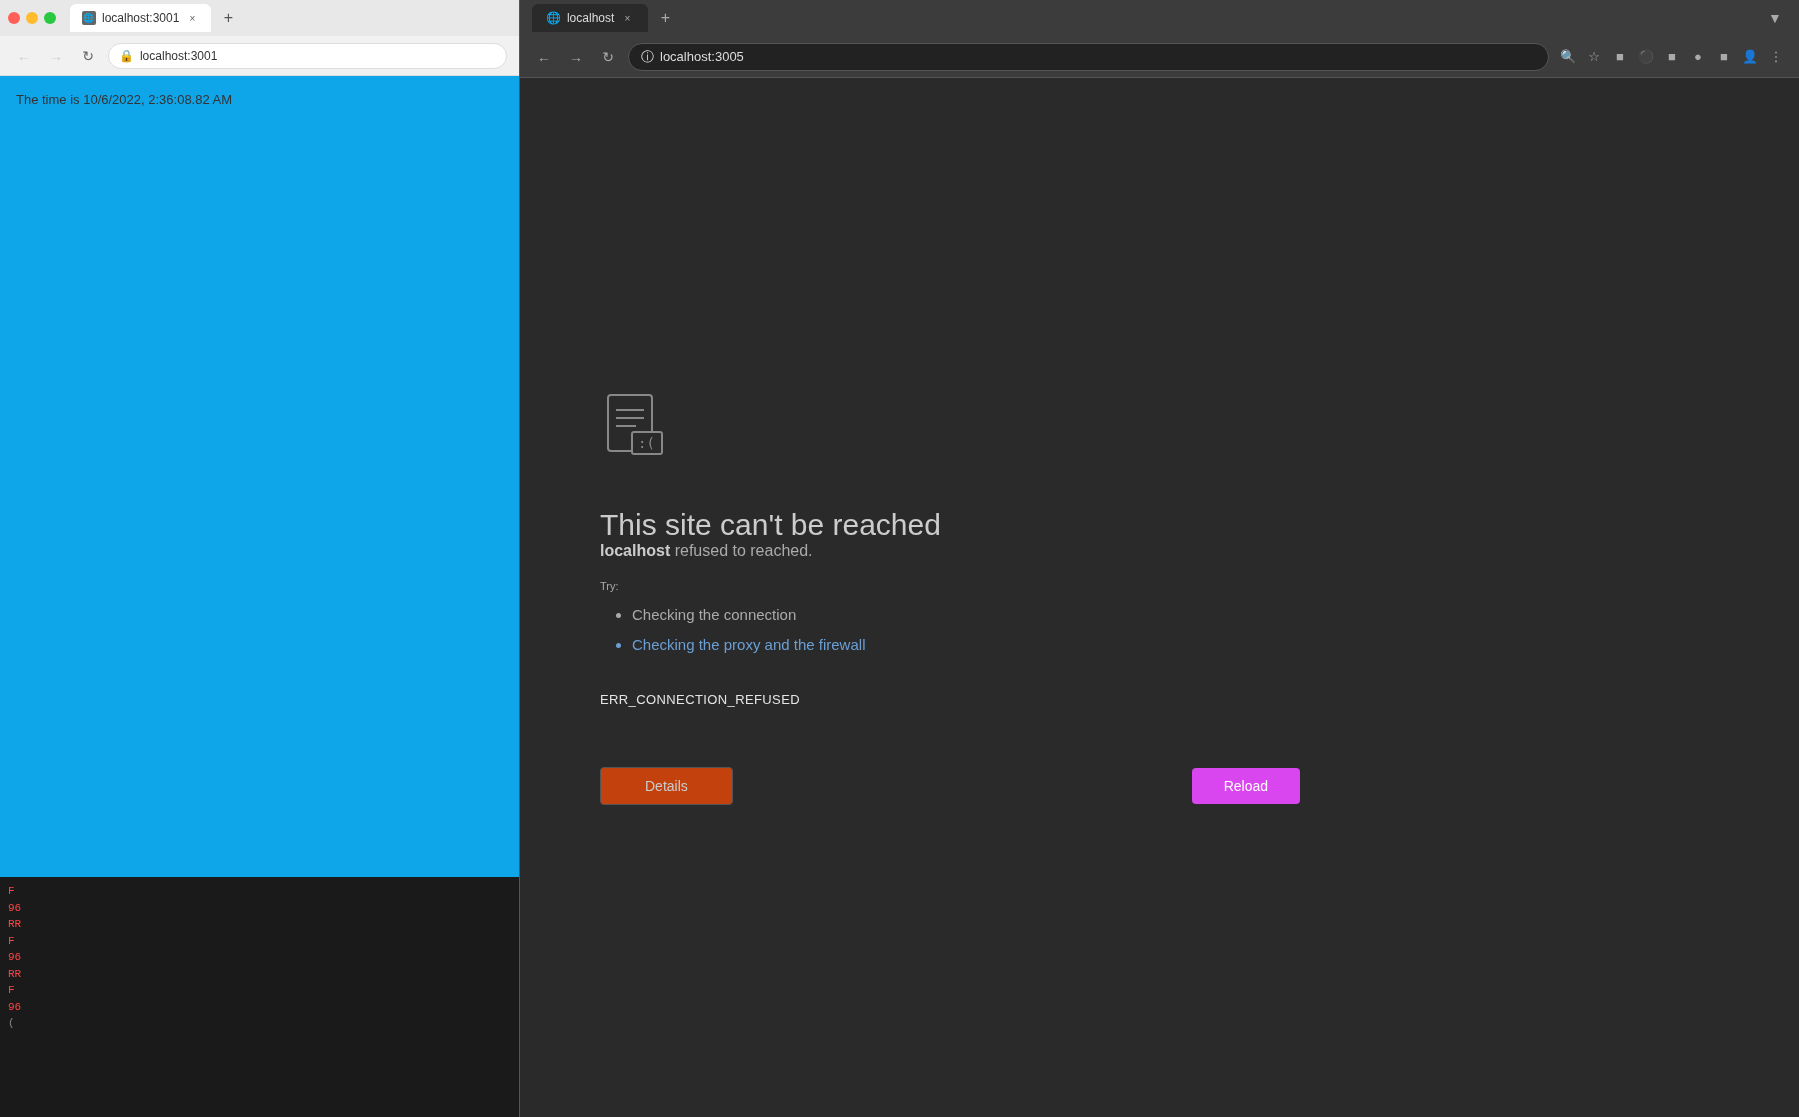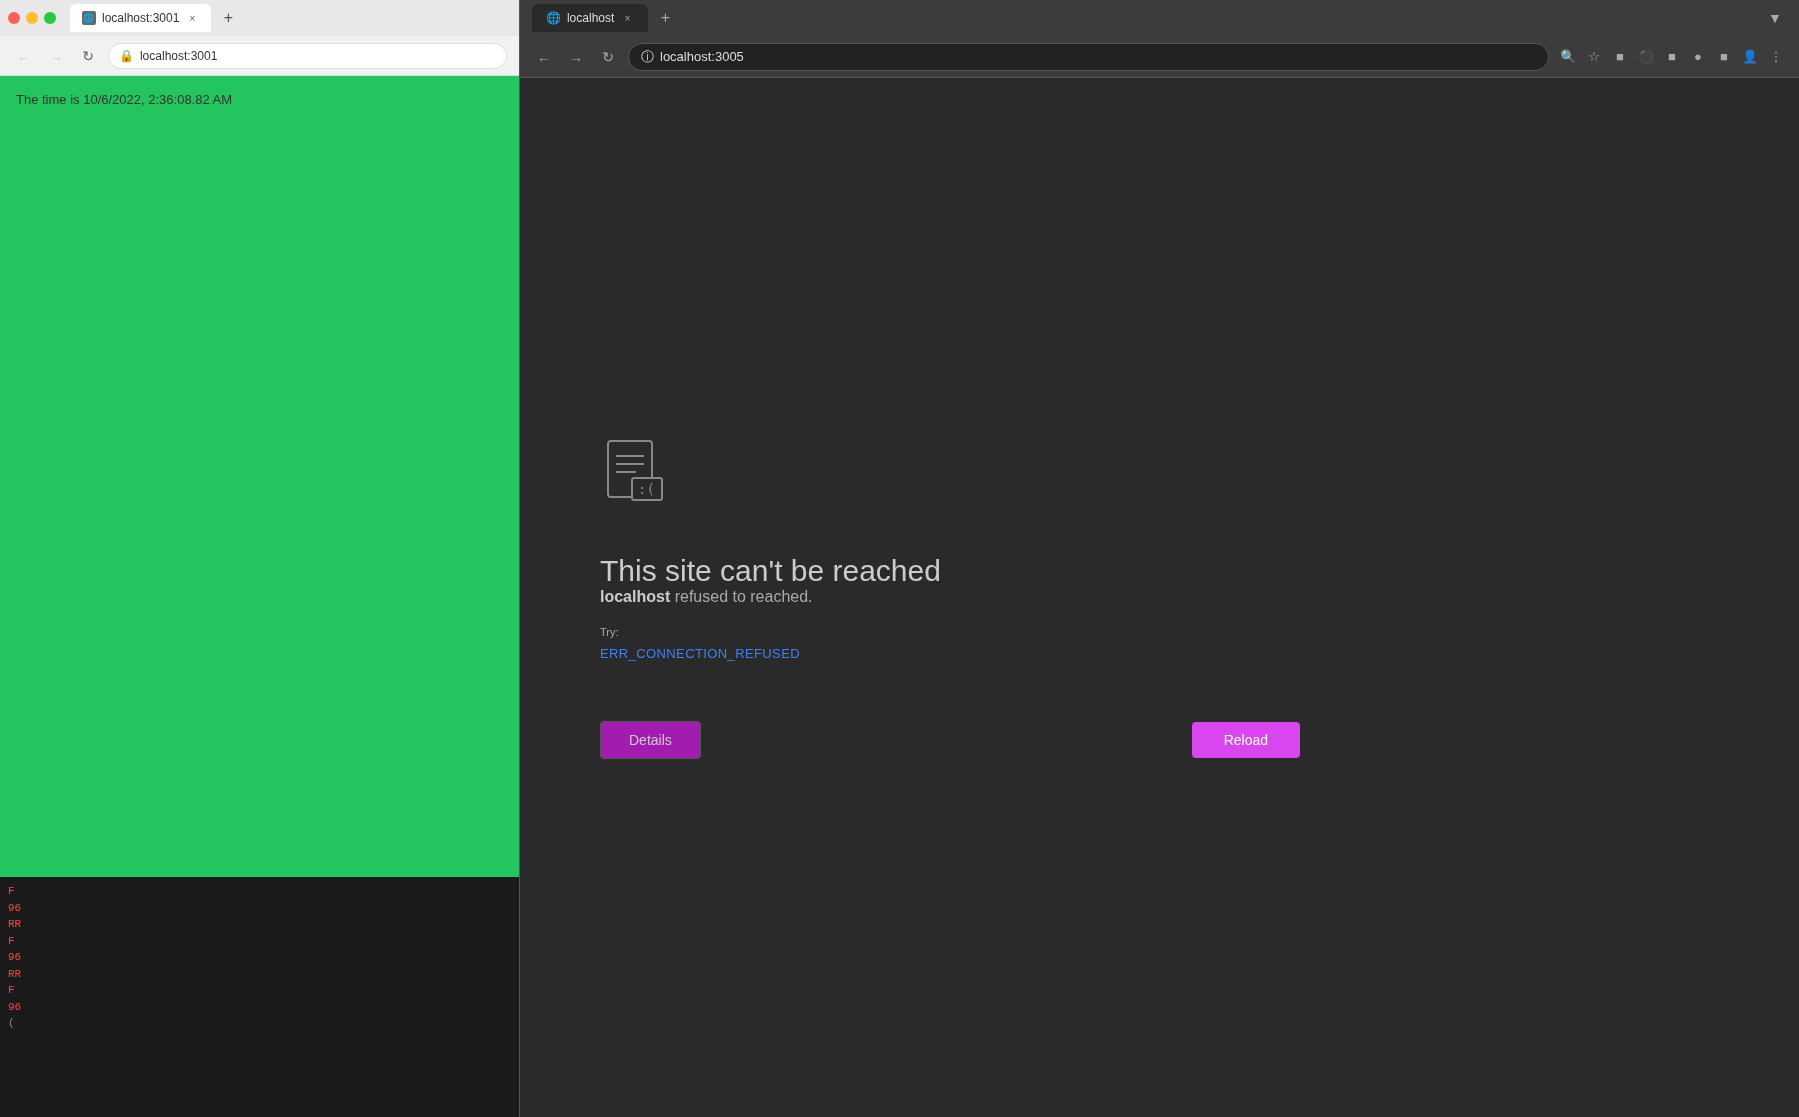--- a/index.html
+++ b/index.html
@@ -126,21 +126,21 @@
       display: flex;
       align-items: center;
       padding: 0 10px;
       font-size: 12px;
       color: #333;
       gap: 6px;
     }
 
     .left-content {
       flex: 1;
-      background: #22c55e;
+      background: #0ea5e9;
       padding: 16px;
       overflow: hidden;
     }
 
     .page-text {
       font-size: 13px;
       color: #333;
     }
 
     
@@ -327,36 +327,36 @@
       color: #aaa;
       line-height: 2;
     }
 
     .error-list li.link-item {
       color: #6b9fd4;
     }
 
     .error-code {
       font-size: 13px;
-      color: #3b82f6;
+      color: #e5e5e5;
       margin-bottom: 60px;
       letter-spacing: 0.03em;
     }
 
     .error-buttons {
       width: 100%;
       display: flex;
       justify-content: space-between;
       align-items: center;
       max-width: 700px;
     }
 
     .btn-details {
-      padding: 10px 28px;
-      background: #a21caf;
+      padding: 10px 44px;
+      background: #c2410c;
       border: 1px solid #555;
       border-radius: 4px;
       color: #ccc;
       font-size: 14px;
       cursor: pointer;
     }
 
     .btn-reload {
       padding: 10px 32px;
       background: #d946ef;
@@ -469,20 +469,28 @@
     </div>
 
     <h1 class="error-title">This site can't be reached</h1>
 
     <p class="error-subtitle">
       <strong>localhost</strong><span> refused to reached.</span>
     </p>
 
     <p class="try-label">Try:</p>
 
+    <ul class="error-list">
+      <li>
+        <span>Checking the connection</span>
+      </li>
+      <li class="link-item">
+        <span>Checking the proxy and the firewall</span>
+      </li>
+    </ul>
 
     <p class="error-code">ERR_CONNECTION_REFUSED</p>
 
     <div class="error-buttons">
       <button class="btn-details">Details</button>
       <button class="btn-reload">Reload</button>
     </div>
   </div>
 </div>
 

